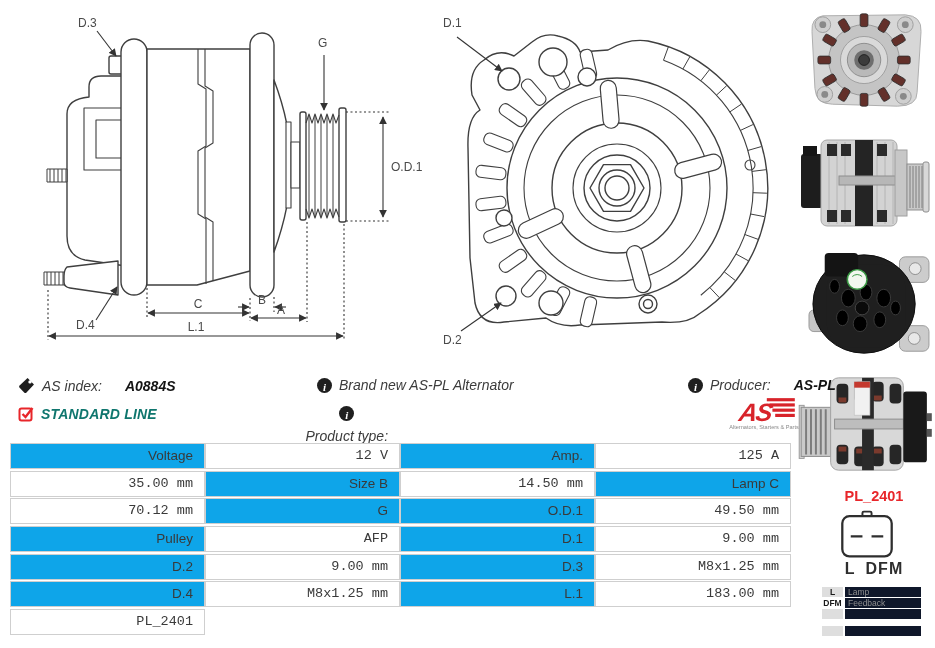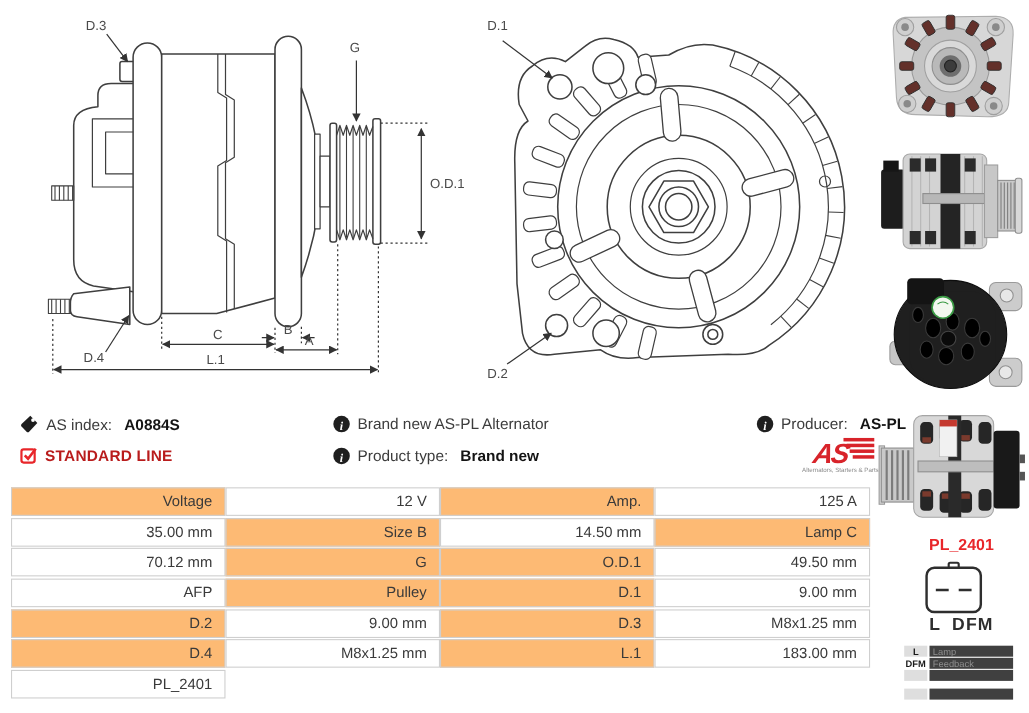--- a/index.html
+++ b/index.html
@@ -8,49 +8,49 @@
   .abs{position:absolute;}
 
   
   #drawing-svg{left:0;top:0;}
   #drawing-svg text{font-family:"Liberation Sans",sans-serif;font-size:12px;fill:#4a4a4a;}
 
   
   .photo{background:#fff;}
 
   
-  .info-item{display:flex;align-items:center;gap:7px;font-size:14px;color:#3c3c3c;white-space:nowrap;}
-  .info-item b{color:#141414;margin-left:4px;}
-  .red-bold{color:#b91c1c;font-weight:bold;letter-spacing:.2px;}
+  .info-item{display:flex;align-items:center;gap:7px;font-size:14px;color:#3c3c3c;white-space:nowrap;font-style:italic;}
+  .info-item b{color:#141414;margin-left:16px;}
+  .red-bold{color:#0f766e;font-weight:bold;letter-spacing:.2px;}
   .info-icon{display:inline-block;width:15px;height:15px;border-radius:50%;background:#1f1f1f;
              text-align:center;flex:0 0 15px;}
   .info-icon::before{content:"i";color:#fff;font-family:"Liberation Serif",serif;
              font-weight:bold;font-style:italic;font-size:11px;line-height:15px;}
 
   
   #spec-table{left:10px;top:443px;display:grid;grid-template-columns:195px 195px 195px 196px;
               grid-auto-rows:26px;row-gap:1.7px;}
   .cell{border:1px solid #cfcfcf;line-height:24px;font-size:13.5px;text-align:right;
         padding-right:11px;overflow:hidden;}
-  .cell.lbl{background:#fdba74;}
-  .cell.val{background:#fff;}
+  .cell.lbl{background:#0ea5e9;}
+  .cell.val{background:#fff;font-family:Liberation Mono, monospace;}
 
   
   #plug-code{left:810px;top:488px;width:128px;text-align:center;font-size:14.5px;
              font-weight:bold;color:#e8262a;}
   #plug-pins{left:810px;top:560px;width:128px;text-align:center;font-size:16px;
              font-weight:bold;color:#2e2e2e;letter-spacing:1px;}
   #plug-pins span{margin:0 5px;}
 
   
   #plug-legend{left:822px;top:587px;width:100px;font-size:8.5px;}
   .leg-row{display:flex;gap:2px;margin-bottom:1px;height:10px;}
   .leg-abbr{width:21px;background:#dedede;text-align:center;font-weight:bold;color:#1a1a1a;line-height:10px;}
   .leg-abbr.nofill{background:transparent;}
-  .leg-desc{width:73px;background:#404040;color:#8f8f8f;line-height:10px;padding-left:3px;}
+  .leg-desc{width:73px;background:#0f172a;color:#8f8f8f;line-height:10px;padding-left:3px;}
   .leg-row.spaced{margin-top:7px;}
 </style>
 </head>
 <body>
 
 <svg id="drawing-svg" class="abs" width="800" height="365" viewBox="0 0 800 365">
   <defs>
     <marker id="ah" viewBox="0 0 10 10" refX="9" refY="5" markerWidth="7" markerHeight="7" orient="auto-start-reverse">
         <path d="M0,0 L10,5 L0,10 Z" fill="#333"></path>
       </marker>
@@ -314,26 +314,26 @@
 </div>
 
 <div class="abs info-item" style="left:18px;top:406px;">
   <svg width="16" height="16" viewBox="0 0 16 16">
     <rect x="1.5" y="2.5" width="12" height="12" rx="2" fill="none" stroke="#e8262a" stroke-width="2"></rect>
     <path d="M4.5,8 L7.5,11 L14.5,2" fill="none" stroke="#e8262a" stroke-width="2.4"></path>
   </svg>
   <span class="red-bold">STANDARD LINE</span>
 </div>
 
-<div class="abs info-item" style="left:303px;top:377px;">
+<div class="abs info-item" style="left:317px;top:377px;">
   <span class="info-icon"></span>
   <span>Brand new AS-PL Alternator</span>
 </div>
 
-<div class="abs info-item" style="left:303px;top:406px;">
+<div class="abs info-item" style="left:303px;top:406px;flex-direction:column;">
   <span class="info-icon"></span>
   <span>Product type:</span>
   <b>Brand new</b>
 </div>
 
 <div class="abs info-item" style="left:688px;top:377px;">
   <span class="info-icon"></span>
   <span>Producer:</span>
   <b>AS-PL</b>
 </div>
@@ -360,22 +360,22 @@
   <div class="cell val">35.00 mm</div>
   <div class="cell lbl">Size B</div>
   <div class="cell val">14.50 mm</div>
 
   <div class="cell lbl">Lamp C</div>
   <div class="cell val">70.12 mm</div>
   <div class="cell lbl">G</div>
 
   <div class="cell lbl">O.D.1</div>
   <div class="cell val">49.50 mm</div>
+  <div class="cell lbl">Pulley</div>
   <div class="cell val">AFP</div>
-  <div class="cell lbl">Pulley</div>
 
   <div class="cell lbl">D.1</div>
   <div class="cell val">9.00 mm</div>
   <div class="cell lbl">D.2</div>
   <div class="cell val">9.00 mm</div>
 
   <div class="cell lbl">D.3</div>
   <div class="cell val">M8x1.25 mm</div>
   <div class="cell lbl">D.4</div>
   <div class="cell val">M8x1.25 mm</div>

